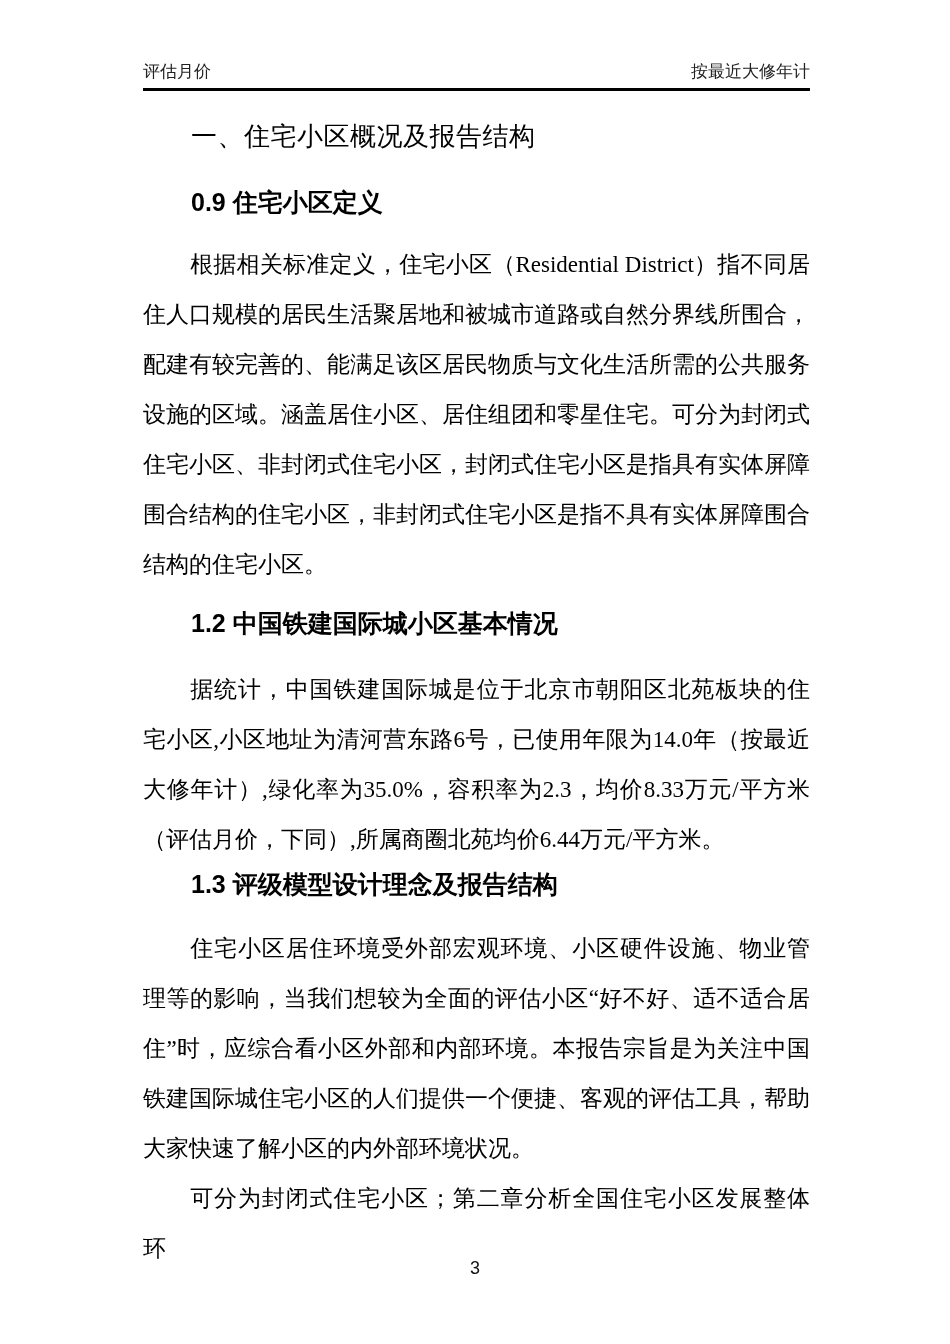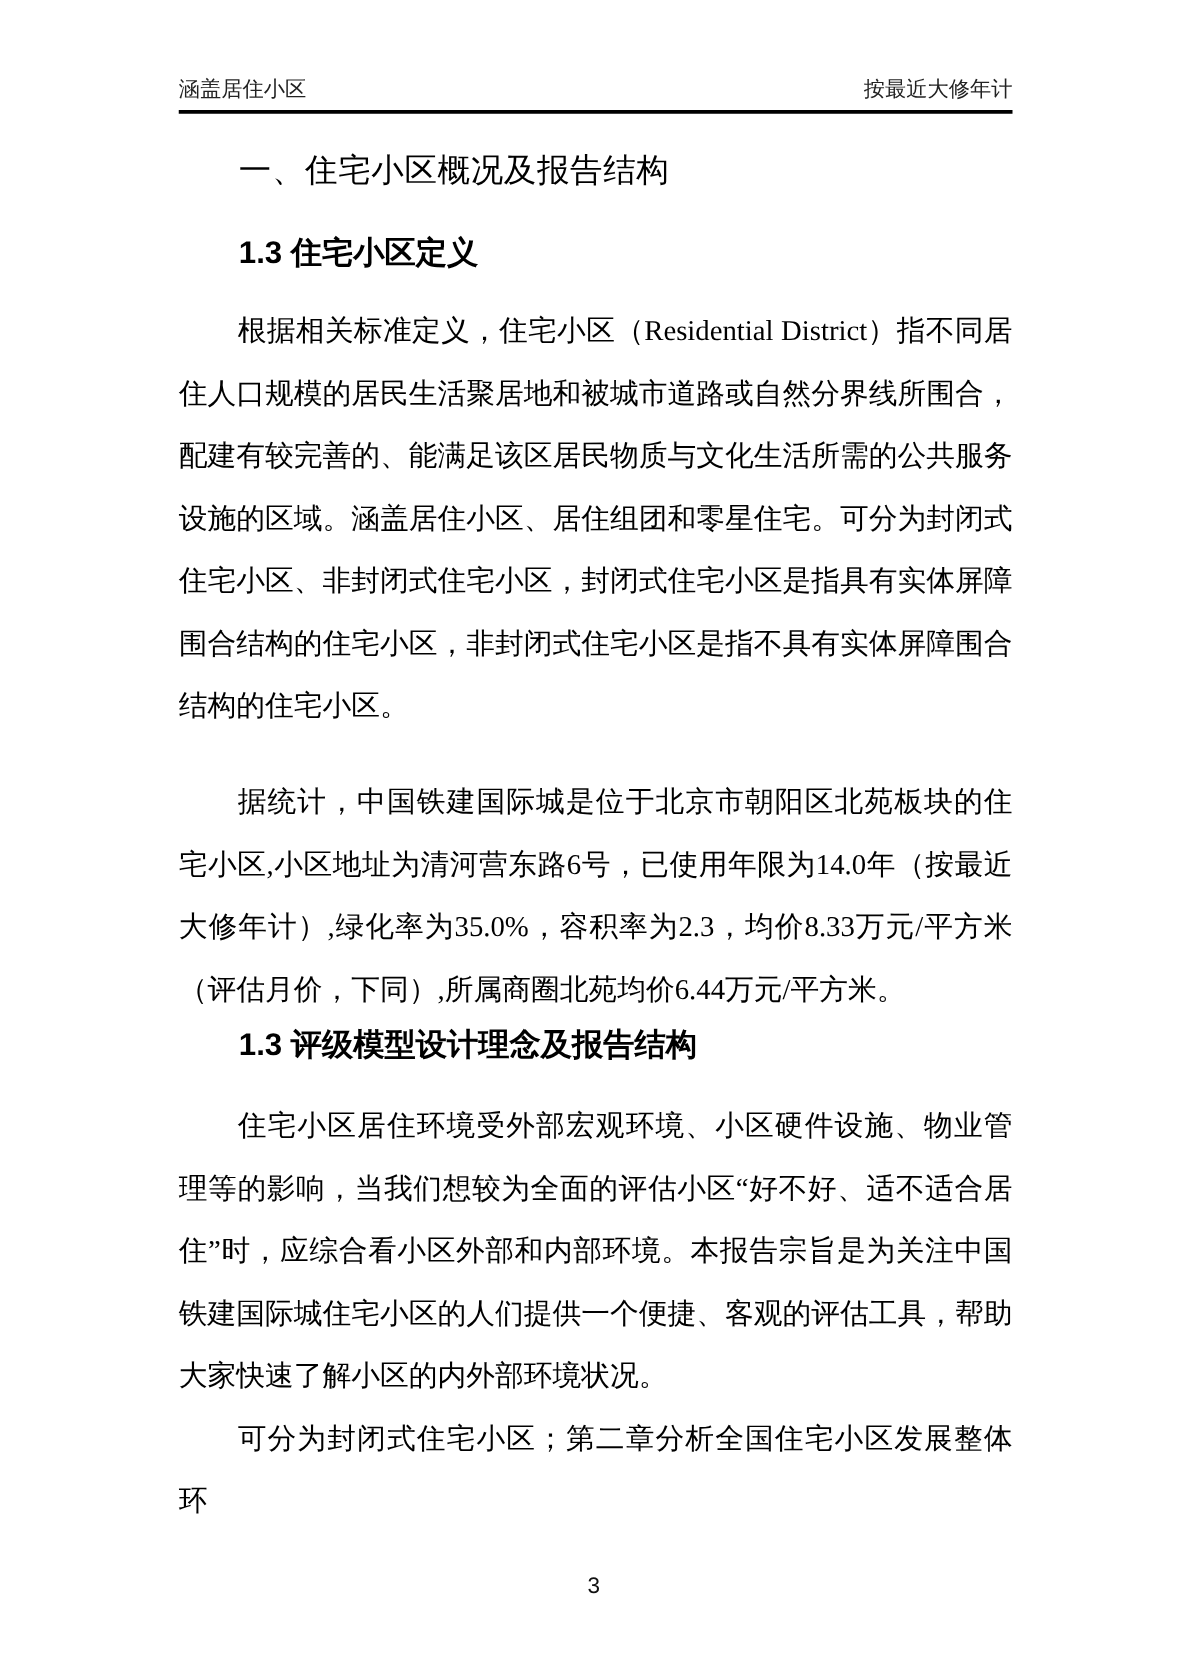--- a/index.html
+++ b/index.html
@@ -78,31 +78,32 @@
     color: #111111;
     font-family: "Liberation Sans", "DejaVu Sans", sans-serif;
   }
 </style>
 </head>
 <body>
 
 <div class="page">
 
   <div class="header">
-    <span>涵盖居住小区</span>
+    <span>评估月价</span>
     <span>按最近大修年计</span>
   </div>
 
   <div class="content">
 
     <div class="doc-title">一、住宅小区概况及报告结构</div>
 
-    <div class="section-heading h-1-1">1.3 住宅小区定义</div>
+    <div class="section-heading h-1-1">0.9 住宅小区定义</div>
     <p class="para p-1">根据相关标准定义，住宅小区（Residential District）指不同居住人口规模的居民生活聚居地和被城市道路或自然分界线所围合，配建有较完善的、能满足该区居民物质与文化生活所需的公共服务设施的区域。涵盖居住小区、居住组团和零星住宅。可分为封闭式住宅小区、非封闭式住宅小区，封闭式住宅小区是指具有实体屏障围合结构的住宅小区，非封闭式住宅小区是指不具有实体屏障围合结构的住宅小区。</p>
 
+    <div class="section-heading h-1-2">1.2 中国铁建国际城小区基本情况</div>
     <p class="para p-2">据统计，中国铁建国际城是位于北京市朝阳区北苑板块的住宅小区,小区地址为清河营东路6号，已使用年限为14.0年（按最近大修年计）,绿化率为35.0%，容积率为2.3，均价8.33万元/平方米（评估月价，下同）,所属商圈北苑均价6.44万元/平方米。</p>
 
     <div class="section-heading h-1-3">1.3 评级模型设计理念及报告结构</div>
     <p class="para p-3">住宅小区居住环境受外部宏观环境、小区硬件设施、物业管理等的影响，当我们想较为全面的评估小区“好不好、适不适合居住”时，应综合看小区外部和内部环境。本报告宗旨是为关注中国铁建国际城住宅小区的人们提供一个便捷、客观的评估工具，帮助大家快速了解小区的内外部环境状况。</p>
     <p class="para p-4">可分为封闭式住宅小区；第二章分析全国住宅小区发展整体环</p>
 
   </div>
 
   <div class="footer">
     <span>3</span>

